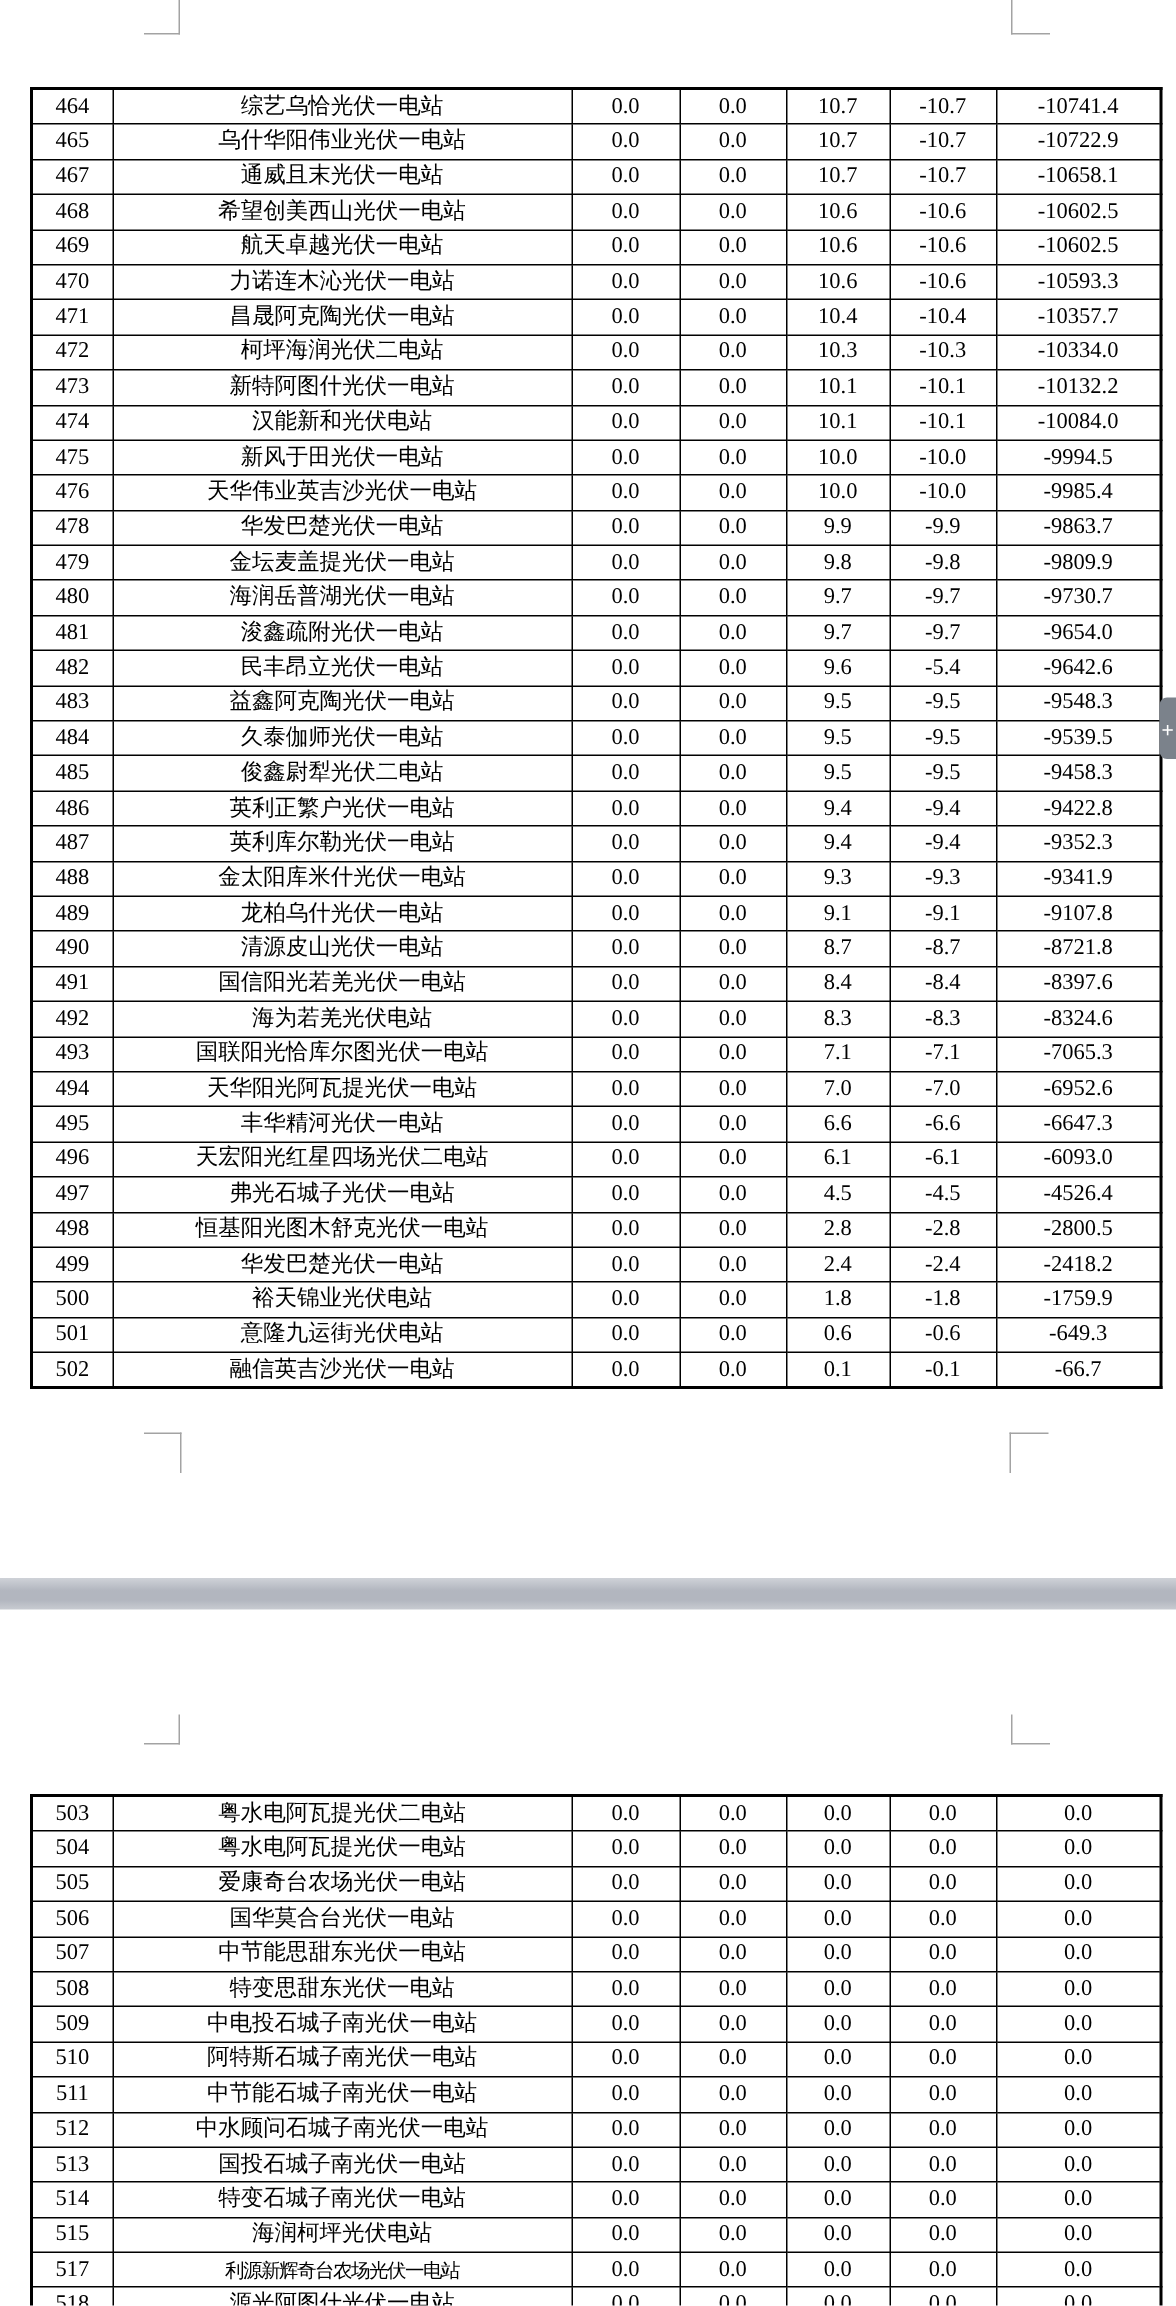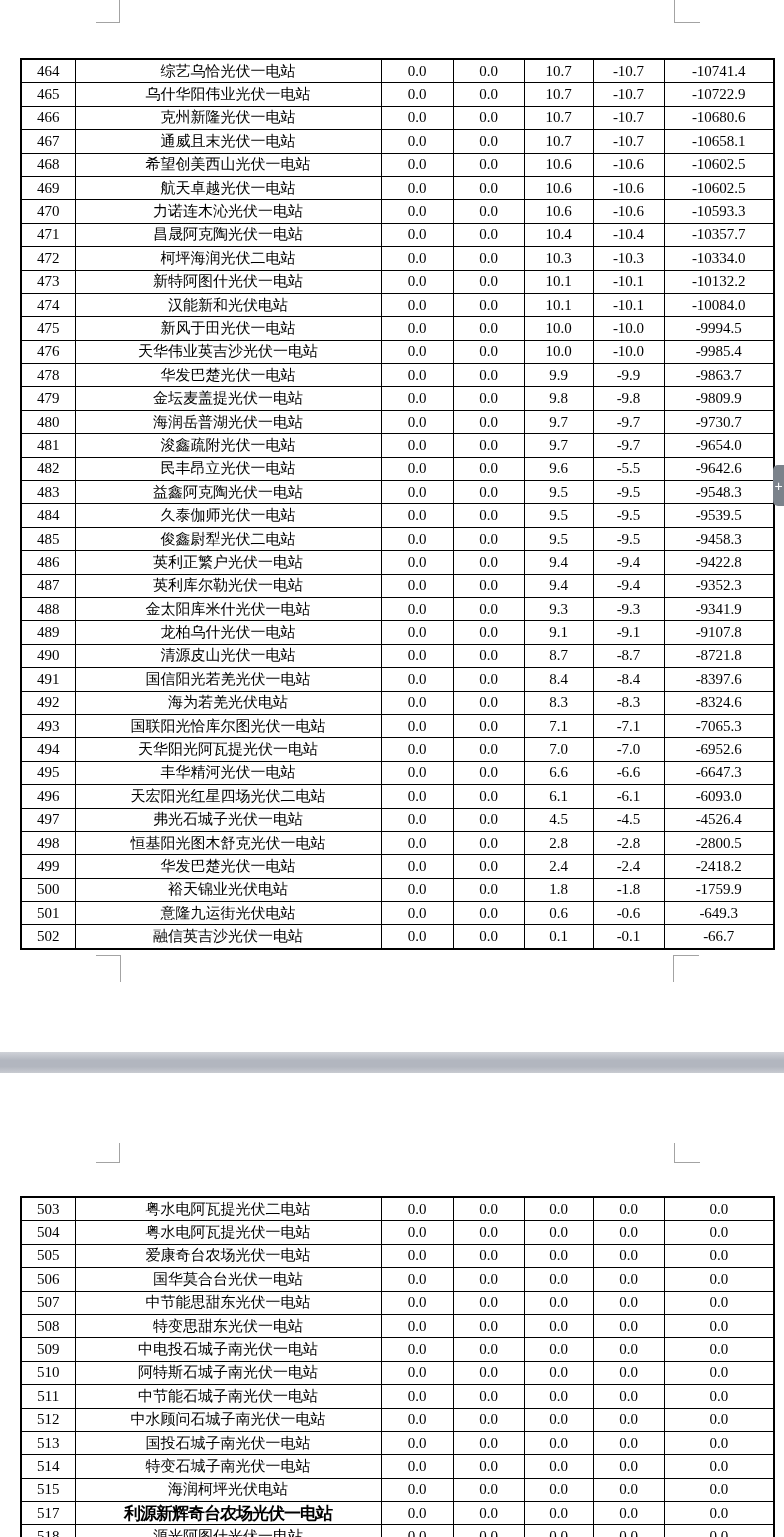--- a/index.html
+++ b/index.html
@@ -32,21 +32,21 @@
   .doc-table td{
     border:1px solid #000;
     height:22.4px;
     padding:0 2px;
     text-align:center;vertical-align:middle;
     font-size:15px;line-height:1;
     overflow:hidden;white-space:nowrap;
   }
   #table-page-1{top:26px;}
   #table-page-2{top:1164px;}
-  td.alt-font{font-size:17px;letter-spacing:-1px;font-weight:bold;}
+  td.alt-font{font-size:13px;letter-spacing:-1px;}
 
   
   .plus-tab{
     position:absolute;right:0;top:465px;width:11px;height:41px;
     background:#7b828b;border-radius:5px 0 0 5px;
     display:flex;align-items:center;justify-content:center;
     color:#ffffff;font-size:14px;font-family:"Liberation Sans",sans-serif;
     cursor:pointer;
   }
 </style>
@@ -79,29 +79,20 @@
       <tr>
         <td>465</td>
         <td>乌什华阳伟业光伏一电站</td>
         <td>0.0</td>
         <td>0.0</td>
         <td>10.7</td>
         <td>-10.7</td>
         <td>-10722.9</td>
       </tr>
       <tr>
-        <td>466</td>
-        <td>克州新隆光伏一电站</td>
-        <td>0.0</td>
-        <td>0.0</td>
-        <td>10.7</td>
-        <td>-10.7</td>
-        <td>-10680.6</td>
-      </tr>
-      <tr>
         <td>467</td>
         <td>通威且末光伏一电站</td>
         <td>0.0</td>
         <td>0.0</td>
         <td>10.7</td>
         <td>-10.7</td>
         <td>-10658.1</td>
       </tr>
       <tr>
         <td>468</td>
@@ -219,21 +210,21 @@
         <td>9.7</td>
         <td>-9.7</td>
         <td>-9654.0</td>
       </tr>
       <tr>
         <td>482</td>
         <td>民丰昂立光伏一电站</td>
         <td>0.0</td>
         <td>0.0</td>
         <td>9.6</td>
-        <td>-5.5</td>
+        <td>-5.4</td>
         <td>-9642.6</td>
       </tr>
       <tr>
         <td>483</td>
         <td>益鑫阿克陶光伏一电站</td>
         <td>0.0</td>
         <td>0.0</td>
         <td>9.5</td>
         <td>-9.5</td>
         <td>-9548.3</td>

